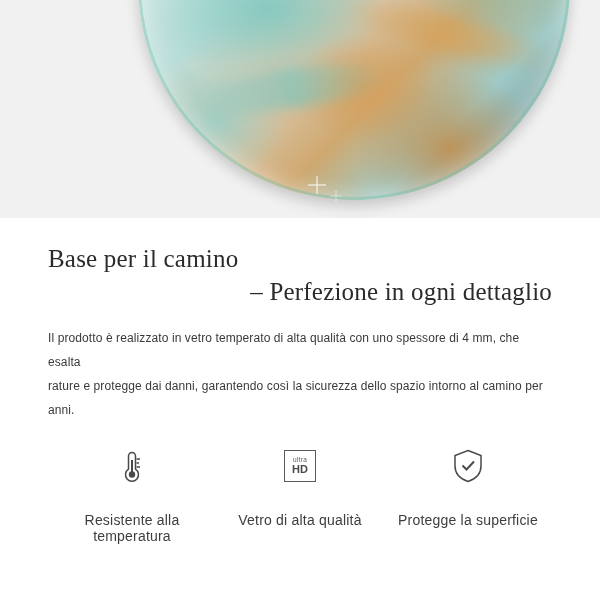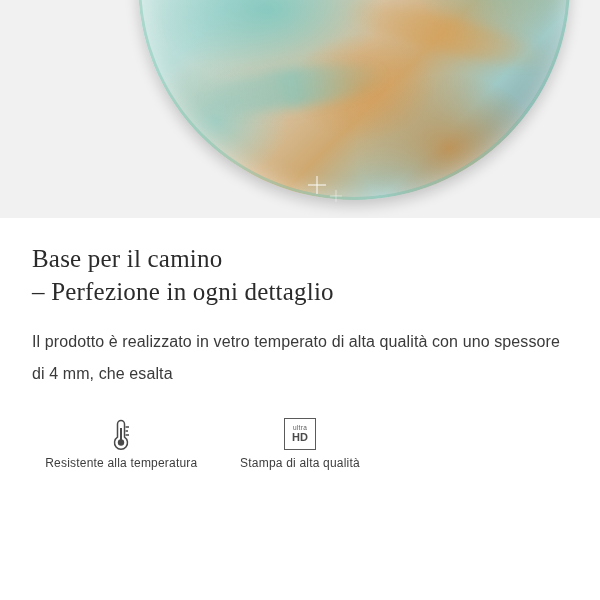--- a/index.html
+++ b/index.html
@@ -76,37 +76,37 @@
     background:
       linear-gradient(to right, rgba(255,255,255,0) 44%, #ffffff 50%, rgba(255,255,255,0) 56%),
       linear-gradient(to bottom, rgba(255,255,255,0) 44%, #ffffff 50%, rgba(255,255,255,0) 56%);
     opacity: .9;
   }
   .sp1 { left: 308px; top: 176px; }
   .sp2 { left: 330px; top: 190px; width: 12px; height: 12px; opacity: .75; }
 
   
   .content {
-    padding: 0 32px;
+    padding: 0 48px;
     box-sizing: border-box;
   }
   .headline {
     margin: 24px 0 0 0;
     font-family: "Liberation Serif", serif;
     font-size: 25px;
     line-height: 1.32;
     color: #2b2b2b;
     font-weight: 400;
     letter-spacing: .2px;
   }
-  .headline .line2 { display: block; }
+  .headline .line2 { display: block; text-align: right; }
 
   .body-copy {
     margin: 18px 0 0 0;
-    font-size: 16px;
+    font-size: 12px;
     line-height: 2.0;
     color: #3a3a3a;
     letter-spacing: .1px;
   }
   .body-copy span { display: block; }
 
   
   .features {
     margin-top: 22px;
     display: grid;
@@ -120,22 +120,22 @@
     justify-content: flex-start;
   }
   .feature-icon {
     height: 44px;
     display: flex;
     align-items: center;
     justify-content: flex-start;
     color: #4a4a4a;
   }
   .feature-label {
-    margin-top: 0;
-    font-size: 12px;
+    margin-top: 24px;
+    font-size: 14px;
     color: #3d3d3d;
     text-align: center;
     letter-spacing: .2px;
   }
   .ultrahd-box {
     width: 30px;
     height: 30px;
     border: 1.6px solid #5a5a5a;
     display: flex;
     flex-direction: column;
@@ -165,20 +165,21 @@
 
   <div class="content">
 
     <h1 class="headline">
       <span>Base per il camino</span>
       <span class="line2">– Perfezione in ogni dettaglio</span>
     </h1>
 
     <p class="body-copy">
       <span>Il prodotto è realizzato in vetro temperato di alta qualità con uno spessore di 4 mm, che esalta</span>
+      <span>rature e protegge dai danni, garantendo così la sicurezza dello spazio intorno al camino per anni.</span>
     </p>
 
     <div class="features">
 
       <div class="feature">
         <div class="feature-icon">
           <svg width="34" height="36" viewBox="0 0 34 36" fill="none" stroke="#4a4a4a" stroke-width="1.5">
             <path d="M17 4.5a3.5 3.5 0 0 1 3.5 3.5v13.2a6.5 6.5 0 1 1-7 0V8A3.5 3.5 0 0 1 17 4.5z"></path>
             <circle cx="17" cy="26.5" r="3.2" fill="#4a4a4a" stroke="none"></circle>
             <line x1="17" y1="12" x2="17" y2="25" stroke-width="2"></line>
@@ -190,22 +191,31 @@
         <div class="feature-label">Resistente alla temperatura</div>
       </div>
 
       <div class="feature">
         <div class="feature-icon">
           <div class="ultrahd-box">
             <div class="u1">ultra</div>
             <div class="u2">HD</div>
           </div>
         </div>
-        <div class="feature-label">Stampa di alta qualità</div>
+        <div class="feature-label">Vetro di alta qualità</div>
       </div>
 
+      <div class="feature">
+        <div class="feature-icon">
+          <svg width="34" height="38" viewBox="0 0 34 38" fill="none" stroke="#4a4a4a" stroke-width="1.5">
+            <path d="M17 3.5 L30 8.5 V19c0 8-5.6 13-13 15.5C9.6 32 4 27 4 19V8.5z"></path>
+            <path d="M11.5 18.5 l4 4 7.5 -8" stroke-width="2"></path>
+          </svg>
+        </div>
+        <div class="feature-label">Protegge la superficie</div>
+      </div>
 
 
 
 
     </div>
   </div>
 </div>
 
 </body></html>

